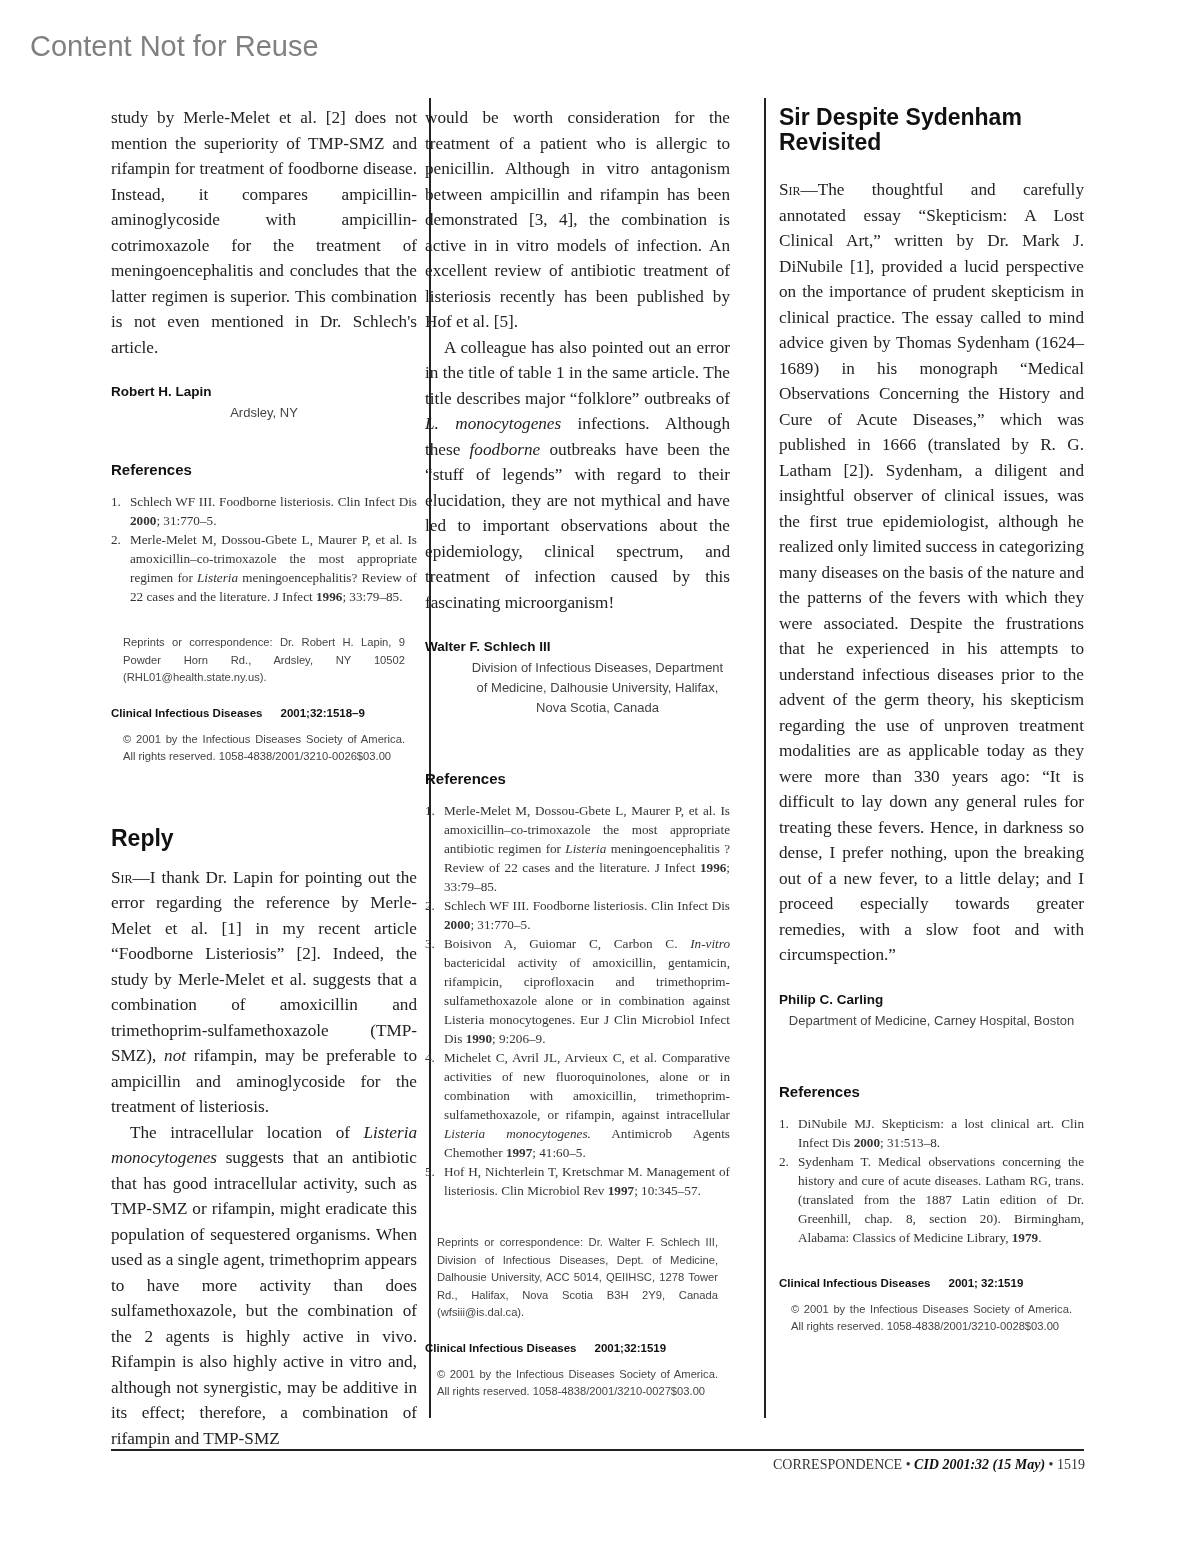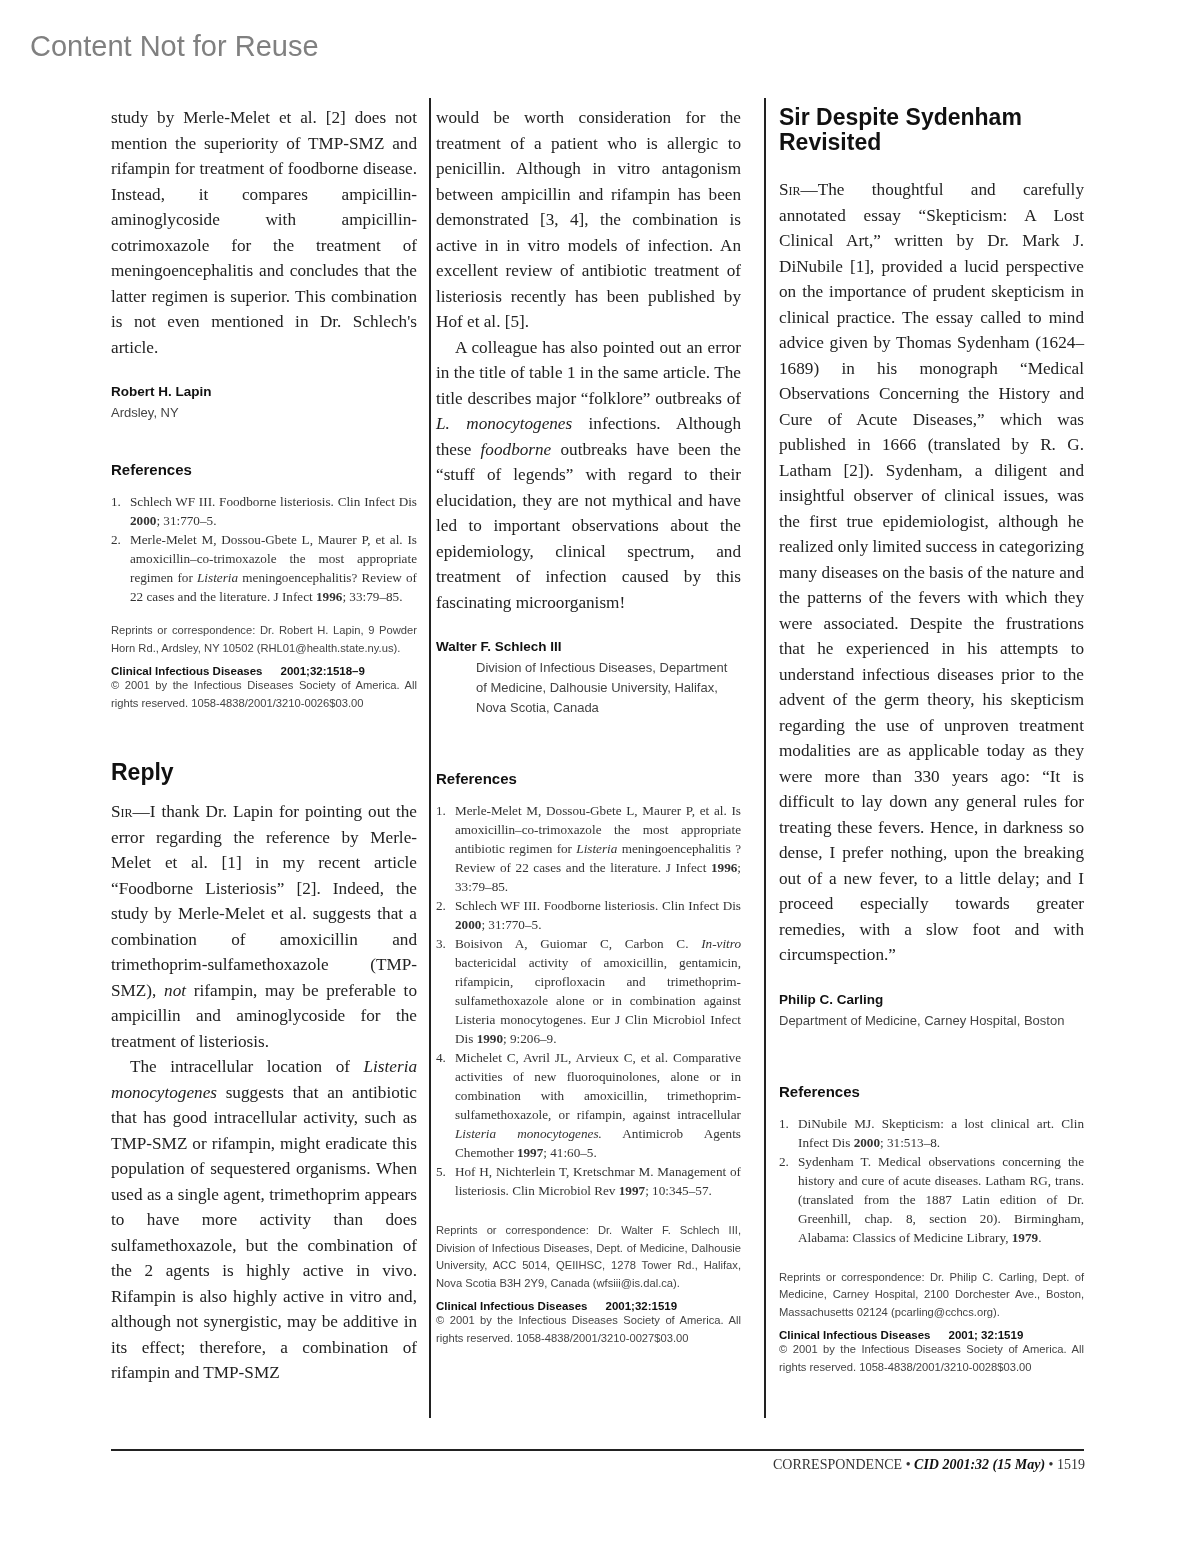--- a/index.html
+++ b/index.html
@@ -1,34 +1,34 @@
 <!DOCTYPE html>
 <html><head>
 <meta charset="utf-8">
 <style>
   html, body { margin: 0; padding: 0; background: #ffffff; }
   body { width: 1200px; height: 1553px; position: relative; overflow: hidden; color: #1a1a1a; }
   .watermark { position: absolute; left: 30px; top: 30px; font-family: Liberation Sans, sans-serif; font-size: 29px; color: #808080; }
   .col { position: absolute; top: 105px; }
   .col1 { left: 111px; width: 306px; }
-  .col2 { left: 436px; width: 305px; }
+  .col2 { left: 425px; width: 305px; }
   .col3 { left: 779px; width: 305px; }
   .vrule { position: absolute; width: 2px; background: #222; }
   .vr1 { left: 429px; top: 98px; height: 1320px; }
   .vr2 { left: 764px; top: 98px; height: 1320px; }
   .body-text { font-family: "Liberation Serif", serif; font-size: 17.2px; line-height: 25.5px; text-align: justify; margin: 0; color: #222; }
   .body-text.indent { text-indent: 19px; }
   .sc { font-variant: small-caps; }
   .sig-name { font-family: "Liberation Sans", sans-serif; font-weight: bold; font-size: 13.5px; text-align: left; margin: 0; color: #111; }
-  .sig-aff { font-family: "Liberation Sans", sans-serif; font-size: 13px; line-height: 20px; text-align: left; margin: 4px 0 0 0; color: #444; }
+  .sig-aff { font-family: "Liberation Sans", sans-serif; font-size: 13px; line-height: 20px; text-align: center; margin: 4px 0 0 0; color: #444; }
   .ref-head { font-family: "Liberation Sans", sans-serif; font-weight: bold; font-size: 15px; margin: 0; color: #111; }
   .ref-list { margin: 0; padding: 0; list-style: none; }
   .ref-list li { font-family: "Liberation Serif", serif; font-size: 13.2px; line-height: 19px; text-align: justify; padding-left: 19px; position: relative; color: #333; }
   .ref-list li .num { position: absolute; left: 0; top: 0; }
-  .small { font-family: "Liberation Sans", sans-serif; font-size: 11.2px; line-height: 17.5px; color: #444; margin: 0; text-align: justify; }
+  .small { font-family: "Liberation Sans", sans-serif; font-size: 11.2px; line-height: 17.5px; color: #444; margin: 12px; text-align: justify; }
   .journal-line { font-family: "Liberation Sans", sans-serif; font-size: 11.5px; font-weight: bold; color: #111; margin: 0; }
   .journal-line .cite { margin-left: 18px; }
   h2.title { font-family: "Liberation Sans", sans-serif; font-weight: bold; font-size: 23px; line-height: 25px; margin: 0; color: #111; }
   .hrule { position: absolute; left: 111px; width: 973px; top: 1449px; height: 2px; background: #222; }
   .footer { position: absolute; right: 115px; top: 1457px; font-family: "Liberation Serif", serif; font-size: 14px; color: #333; }
   .footer b { color: #111; font-style: italic; }
 </style>
 </head>
 <body>
 
@@ -92,21 +92,20 @@
   <p class="sig-name">Philip C. Carling</p>
   <p class="sig-aff">Department of Medicine, Carney Hospital, Boston</p>
   <div style="height:52px"></div>
   <p class="ref-head">References</p>
   <div style="height:14px"></div>
   <ol class="ref-list">
     <li><span class="num">1.</span><span>DiNubile MJ. Skepticism: a lost clinical art. Clin Infect Dis </span><b>2000</b><span>; 31:513–8.</span></li>
     <li><span class="num">2.</span><span>Sydenham T. Medical observations concerning the history and cure of acute diseases. Latham RG, trans. (translated from the 1887 Latin edition of Dr. Greenhill, chap. 8, section 20). Birmingham, Alabama: Classics of Medicine Library, </span><b>1979</b><span>.</span></li>
   </ol>
   <div style="height:22px"></div>
-  <p class="small">Reprints or correspondence: Dr. Philip C. Carling, Dept. of Medicine, Carney Hospital, 2100 Dorchester Ave., Boston, Massachusetts 02124 (pcarling@cchcs.org).</p>
   <div style="height:8px"></div>
   <p class="journal-line"><span>Clinical Infectious Diseases</span><span class="cite">2001; 32:1519</span></p>
   <p class="small">© 2001 by the Infectious Diseases Society of America. All rights reserved. 1058-4838/2001/3210-0028$03.00</p>
 </div>
 
 <div class="hrule"></div>
 <div class="footer">
   <span>CORRESPONDENCE</span>
   <span>•</span>
   <b>CID 2001:32 (15 May)</b>

